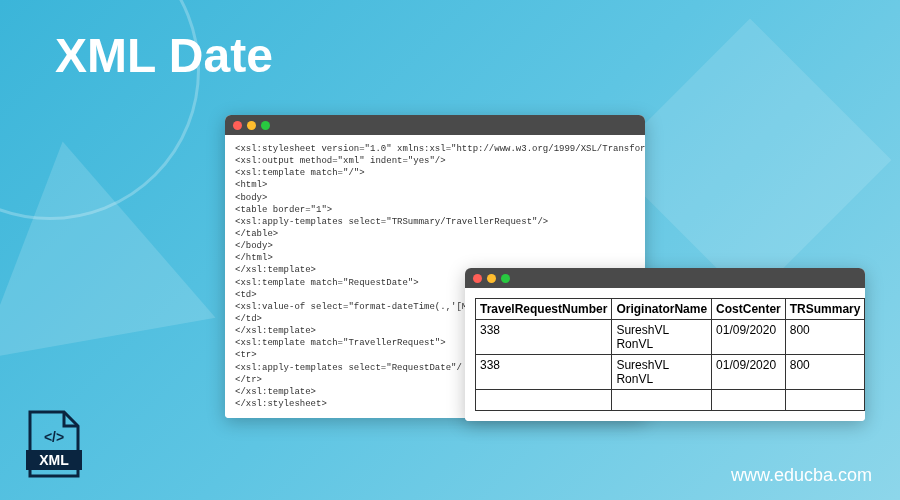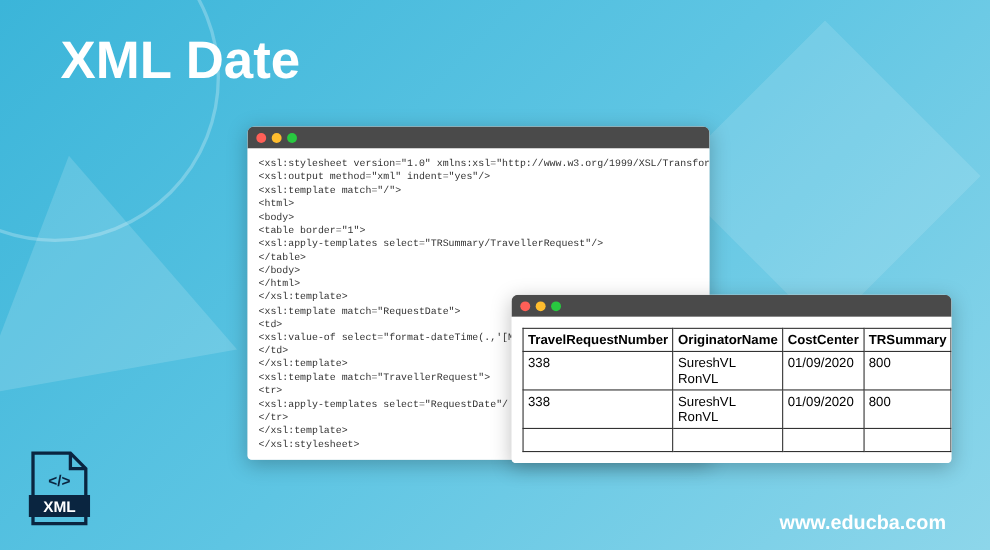--- a/index.html
+++ b/index.html
@@ -7,21 +7,21 @@
 
 .bg { position: absolute; width: 900px; height: 500px; background: linear-gradient(135deg, #3bb5d9 0%, #5ec5e3 50%, #8dd6ea 100%); overflow: hidden; }
 .bg-shape-1 { position: absolute; width: 300px; height: 300px; border: 3px solid rgba(255,255,255,0.25); border-radius: 50%; top: -80px; left: -100px; }
 .bg-shape-2 { position: absolute; width: 0; height: 0; border-left: 120px solid transparent; border-right: 120px solid transparent; border-bottom: 200px solid rgba(255,255,255,0.15); left: -40px; top: 140px; transform: rotate(-10deg); }
 .bg-shape-3 { position: absolute; width: 200px; height: 200px; background: rgba(255,255,255,0.12); left: 650px; top: 60px; transform: rotate(45deg); }
 
 .title { position: absolute; top: 28px; left: 55px; color: #fff; font-size: 48px; font-weight: bold; }
 
 .xml-icon { position: absolute; bottom: 20px; left: 26px; width: 56px; height: 70px; }
 
-.watermark { position: absolute; bottom: 14px; right: 40px; color: #fff; font-size: 18px; font-weight: bold; }
+.watermark { position: absolute; bottom: 14px; right: 28px; color: #fff; font-size: 18px; font-weight: normal; }
 
 .window { position: absolute; background: #f5f5f5; border-radius: 6px 6px 4px 4px; box-shadow: 0 4px 18px rgba(0,0,0,0.25); overflow: hidden; }
 .window-bar { background: #4a4a4a; height: 20px; padding: 4px 8px; display: flex; align-items: center; gap: 5px; }
 .dot { width: 9px; height: 9px; border-radius: 50%; }
 .dot-r { background: #ff5f57; }
 .dot-y { background: #ffbd2e; }
 .dot-g { background: #28c940; }
 .window-body { padding: 8px 10px; background: #fff; }
 
 .code-window { top: 115px; left: 225px; width: 420px; }

